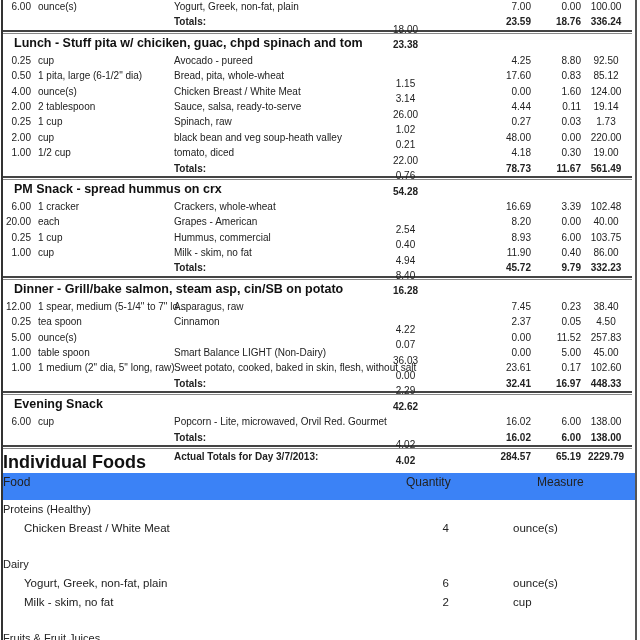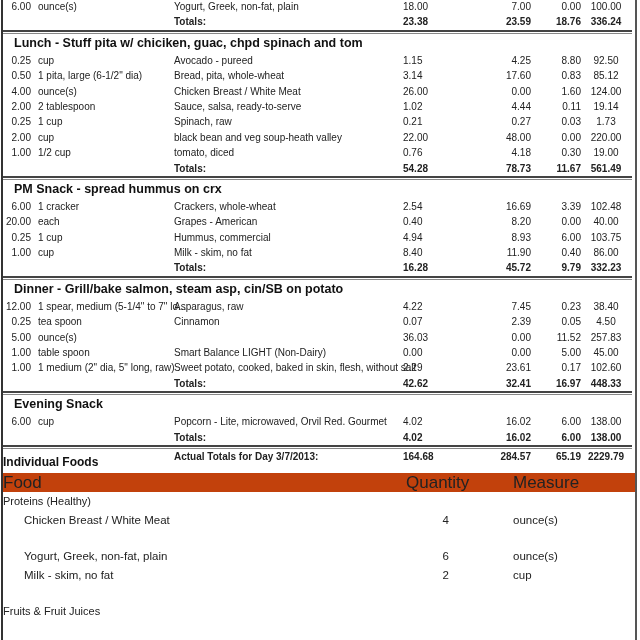--- a/index.html
+++ b/index.html
@@ -10,34 +10,34 @@
   }
   .page { position: absolute; left: 0; top: 0; width: 640px; height: 640px; }
   .vline-left { position: absolute; left: 1px; top: 0; width: 2px; height: 640px; background: #333; }
   .vline-right { position: absolute; left: 635px; top: 0; width: 2px; height: 640px; background: #555; }
   .log { position: absolute; left: 3px; top: 0; width: 632px; }
   .row { position: relative; height: 15.4px; font-size: 10px; line-height: 15.4px; white-space: nowrap; }
   .row span { position: absolute; top: 0; }
   .amt { left: 0; width: 28px; text-align: right; }
   .unit { left: 35px; }
   .food { left: 171px; }
-  .c1 { left: 400px; width: 51px; text-align: left; }
+  .c1 { left: 377px; width: 51px; text-align: center; margin-top: 23px; }
   .c2 { left: 475px; width: 53px; text-align: right; }
   .c3 { left: 540px; width: 38px; text-align: right; }
   .c4 { left: 580px; width: 46px; text-align: center; }
   .row.totals { font-weight: bold; }
   .rule { height: 4px; border-top: 2px solid #444; border-bottom: 1px solid #888; margin: 0 2px 0 0; box-sizing: border-box; width: 629px; }
   .sec-title { height: 19px; font-size: 12.5px; font-weight: bold; line-height: 19px; padding-left: 11px; color: #111; }
   .indiv { position: absolute; left: 3px; top: 452px; width: 632px; }
-  .indiv-title { font-size: 12px; font-weight: bold; height: 21px; line-height: 21px; padding-left: 0; color: #111; }
-  .indiv-head { position: relative; height: 19px; background: #c2410c; font-size: 17px; line-height: 19px; }
+  .indiv-title { font-size: 18px; font-weight: bold; height: 21px; line-height: 21px; padding-left: 0; color: #111; }
+  .indiv-head { position: relative; height: 27px; background: #3b82f6; font-size: 12px; line-height: 19px; }
   .indiv-head span { position: absolute; top: 0; }
   .ih-food { left: 0; }
   .ih-qty { left: 403px; }
-  .ih-meas { left: 510px; text-align: right; }
+  .ih-meas { left: 534px; text-align: right; }
   .cat { height: 19px; font-size: 11px; line-height: 19px; }
   .item { position: relative; height: 19px; font-size: 11.5px; line-height: 19px; }
   .item span { position: absolute; top: 0; }
   .it-name { left: 21px; }
   .it-qty { left: 380px; width: 66px; text-align: right; }
   .it-meas { left: 510px; }
   .gap { height: 17px; }
 </style>
 </head>
 <body>
@@ -193,21 +193,21 @@
       <span class="c1">4.22</span>
       <span class="c2">7.45</span>
       <span class="c3">0.23</span>
       <span class="c4">38.40</span>
     </div>
     <div class="row">
       <span class="amt">0.25</span>
       <span class="unit">tea spoon</span>
       <span class="food">Cinnamon</span>
       <span class="c1">0.07</span>
-      <span class="c2">2.39</span>
+      <span class="c2">2.37</span>
       <span class="c3">0.05</span>
       <span class="c4">4.50</span>
     </div>
     <div class="row">
       <span class="amt">5.00</span>
       <span class="unit">ounce(s)</span>
       <span class="c1">36.03</span>
       <span class="c2">0.00</span>
       <span class="c3">11.52</span>
       <span class="c4">257.83</span>
@@ -276,20 +276,21 @@
     </div>
 
     <div class="cat">Proteins (Healthy)</div>
     <div class="item">
       <span class="it-name">Chicken Breast / White Meat</span>
       <span class="it-qty">4</span>
       <span class="it-meas">ounce(s)</span>
     </div>
     <div class="gap"></div>
 
+    <div class="cat">Dairy</div>
     <div class="item">
       <span class="it-name">Yogurt, Greek, non-fat, plain</span>
       <span class="it-qty">6</span>
       <span class="it-meas">ounce(s)</span>
     </div>
     <div class="item">
       <span class="it-name">Milk - skim, no fat</span>
       <span class="it-qty">2</span>
       <span class="it-meas">cup</span>
     </div>

